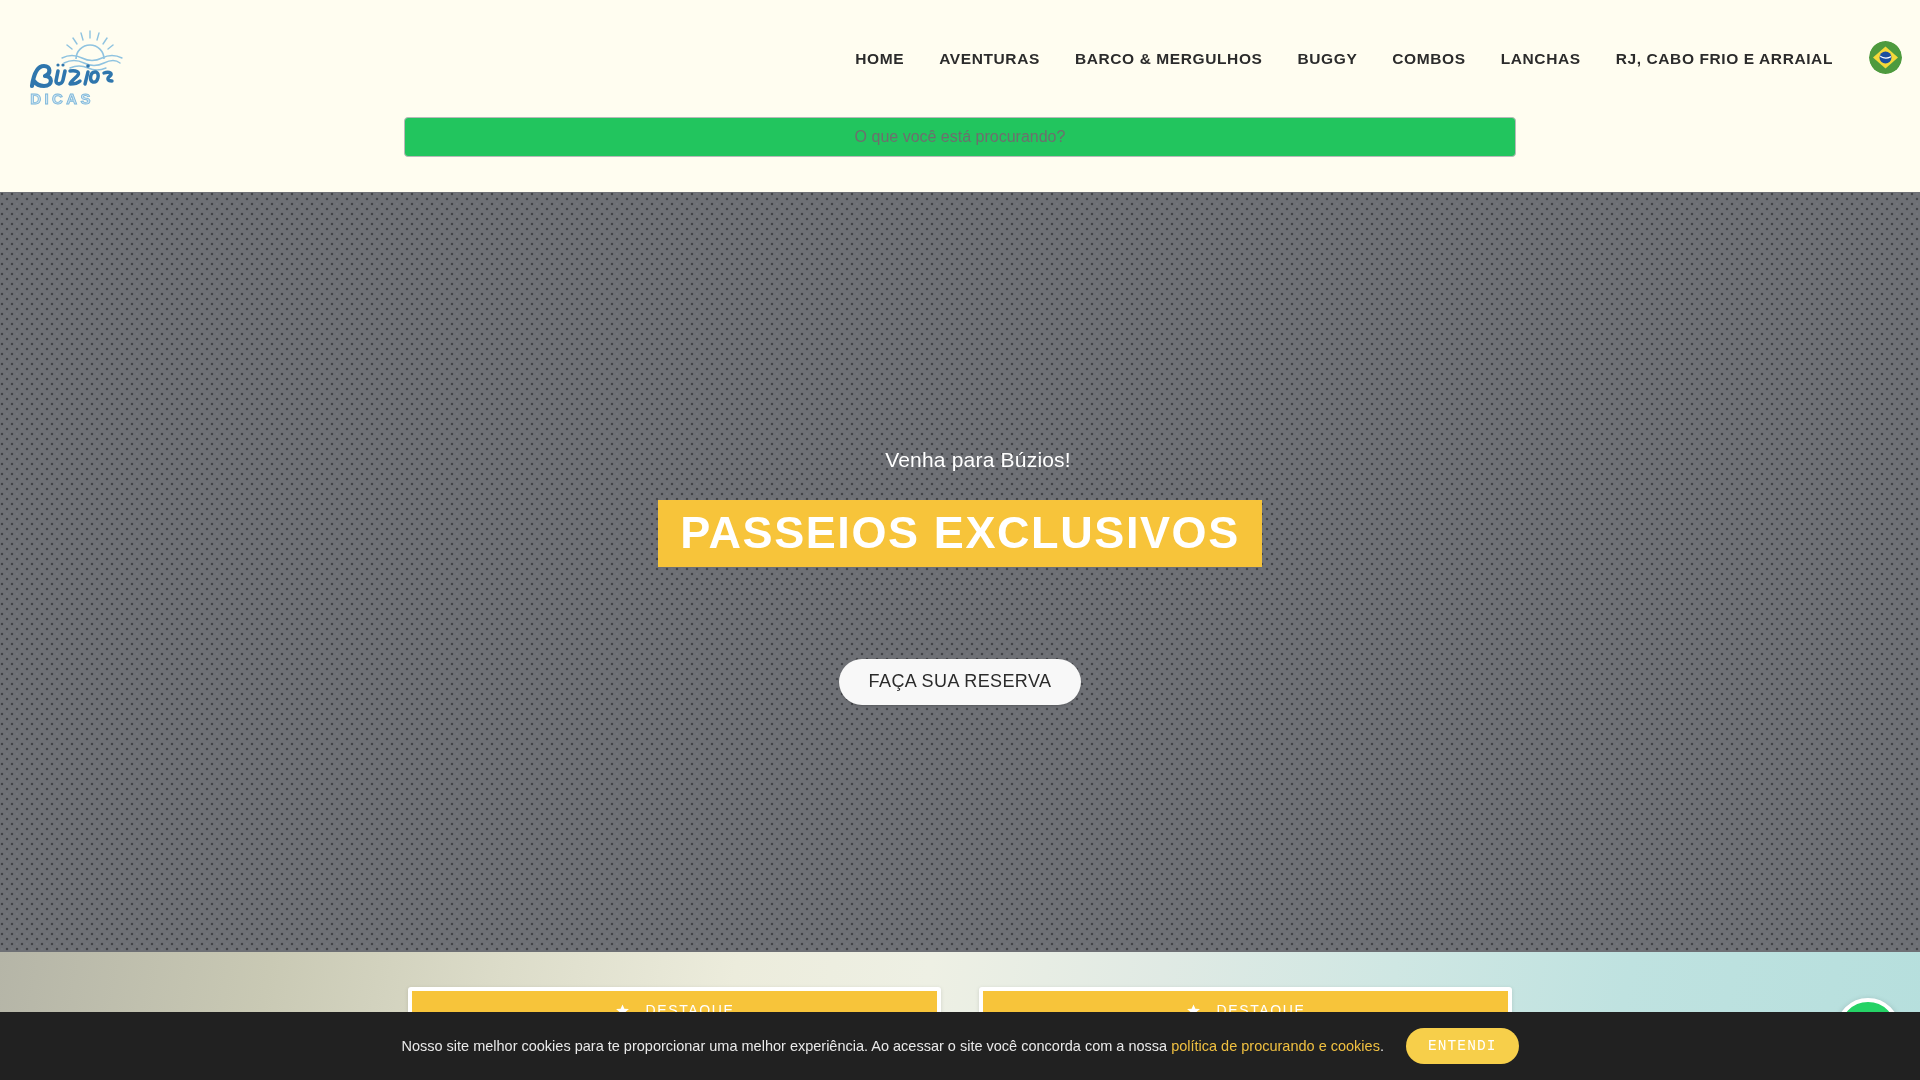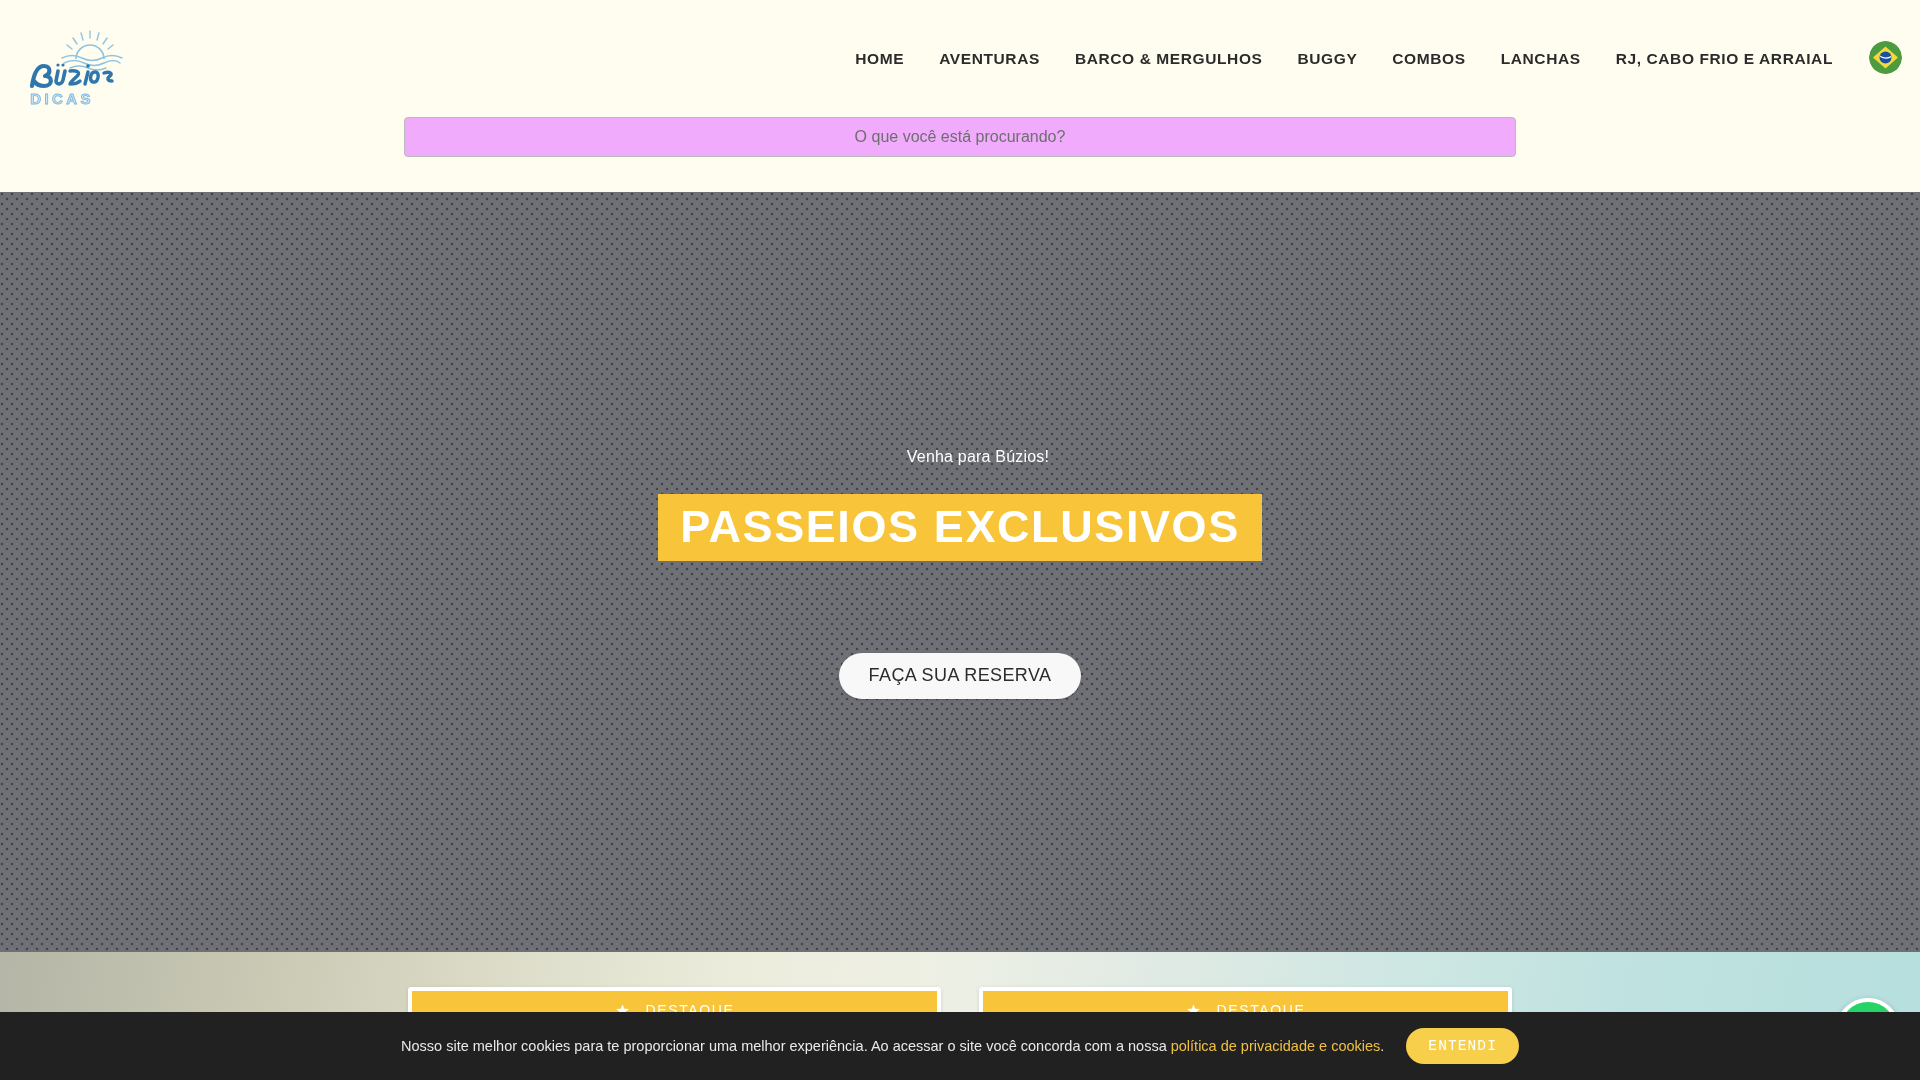--- a/index.html
+++ b/index.html
@@ -85,21 +85,21 @@
     background: #fffdf0;
     display: flex;
     align-items: flex-start;
     justify-content: center;
   }
   .search-input {
     width: 1112px;
     height: 40px;
     border: 1px solid #b9b9b9;
     border-radius: 4px;
-    background: #f0abfc;
+    background: #22c55e;
     text-align: center;
     font-size: 16px;
     font-family: "Liberation Sans", sans-serif;
     color: #555;
     outline: none;
   }
   .search-input::placeholder { color: #6e6e6e; opacity: 1; }
 
   
   .hero {
@@ -119,21 +119,21 @@
   .hero-inner {
     position: absolute;
     left: 0; right: 0;
     top: 0;
     width: 1920px;
     text-align: center;
   }
 
   .hero-kicker {
     margin-top: 255px;
-    font-size: 16px;
+    font-size: 21px;
     color: #ffffff;
     letter-spacing: 0.2px;
     line-height: 1.2;
     margin-left: 36px;
   }
 
   .hero-title-wrap {
     margin-top: 28px;
     display: flex;
     justify-content: center;
@@ -404,18 +404,18 @@
   </div>
 
   <div class="wa-float" title="WhatsApp">
     <svg width="34" height="34" viewBox="0 0 32 32" fill="#ffffff">
       <path d="M16 3C8.8 3 3 8.8 3 16c0 2.3.6 4.5 1.7 6.4L3 29l6.8-1.7c1.8 1 3.9 1.5 6.2 1.5 7.2 0 13-5.8 13-13S23.2 3 16 3zm0 23.6c-2 0-3.9-.5-5.5-1.5l-.4-.2-4 1 1.1-3.9-.3-.4c-1.1-1.7-1.7-3.7-1.7-5.6C5.2 10 10 5.2 16 5.2S26.8 10 26.8 16 22 26.6 16 26.6zm6-7.9c-.3-.2-1.9-1-2.2-1.1-.3-.1-.5-.2-.7.2-.2.3-.8 1.1-1 1.3-.2.2-.4.2-.7.1-.3-.2-1.3-.5-2.5-1.6-.9-.8-1.5-1.8-1.7-2.2-.2-.3 0-.5.1-.7l.5-.6c.2-.2.2-.3.3-.5.1-.2 0-.4 0-.6-.1-.2-.7-1.7-1-2.3-.3-.6-.5-.5-.7-.5h-.6c-.2 0-.6.1-.9.4-.3.3-1.2 1.2-1.2 2.8s1.2 3.2 1.3 3.5c.2.2 2.4 3.7 5.8 5.1.8.4 1.4.6 1.9.7.8.3 1.5.2 2.1.1.6-.1 1.9-.8 2.2-1.6.3-.8.3-1.4.2-1.6-.1-.1-.3-.2-.6-.4z"></path>
     </svg>
   </div>
 
   <div class="cookie-banner">
     <div class="cookie-text">
-      <span>Nosso site melhor cookies para te proporcionar uma melhor experiência. Ao acessar o site você concorda com a nossa </span><a class="cookie-link" href="#">política de privacidade e cookies</a><span>.</span>
+      <span>Nosso site melhor cookies para te proporcionar uma melhor experiência. Ao acessar o site você concorda com a nossa </span><a class="cookie-link" href="#">política de procurando e cookies</a><span>.</span>
     </div>
     <button class="cookie-accept">ENTENDI</button>
   </div>
 
 </div>
 
 </body></html>

